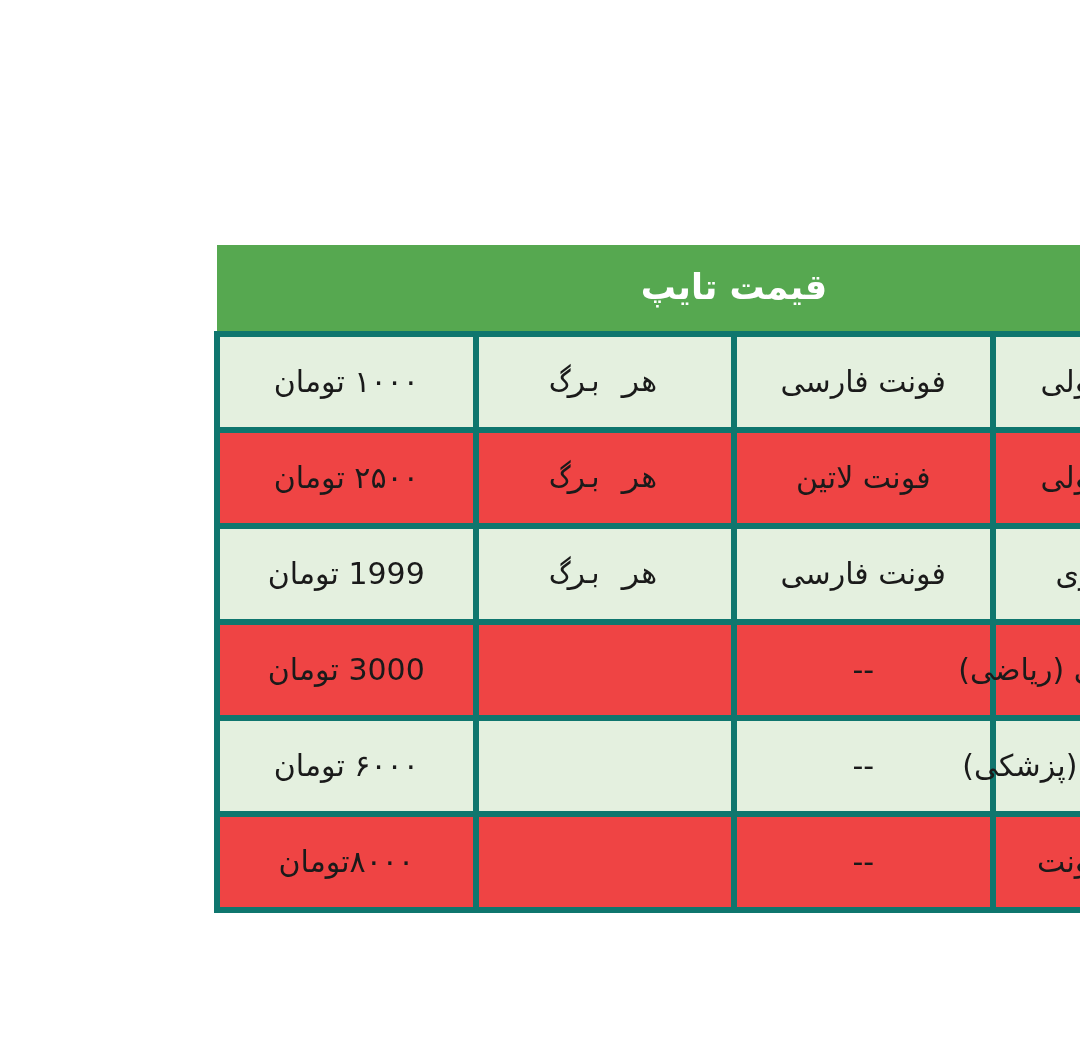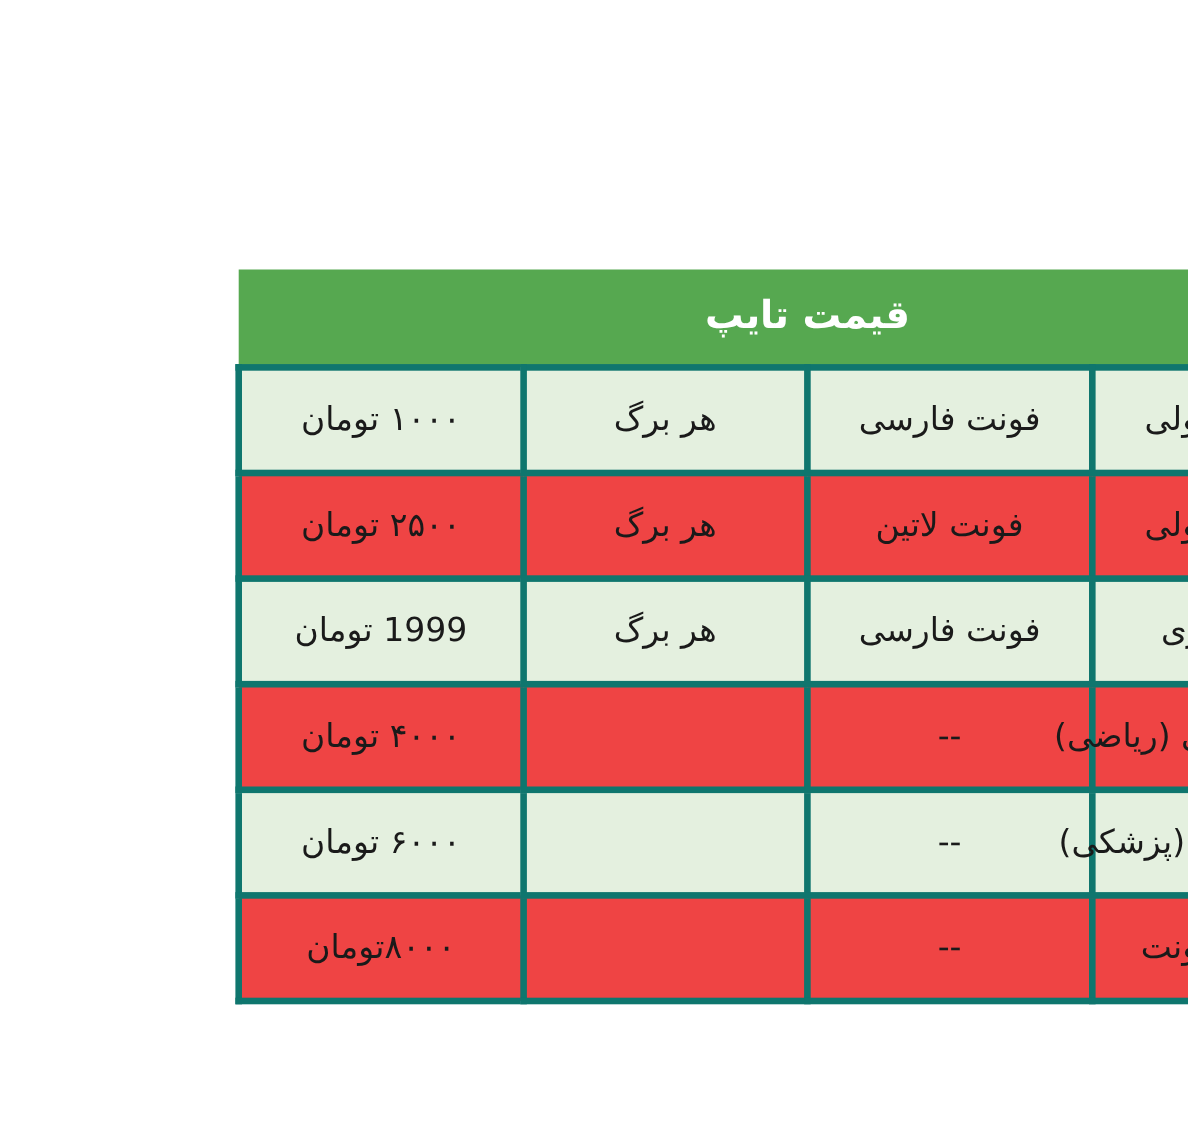--- a/index.html
+++ b/index.html
@@ -67,20 +67,21 @@
 
   td.col-service {
     width: 29%;
     font-weight: normal;
   }
   td.col-font {
     width: 21%;
   }
   td.col-unit {
     width: 20%;
+    font-family: Liberation Mono, monospace;
   }
   td.col-price {
     width: 30%;
   }
 
   td.empty {
     color: transparent;
   }
 </style>
 </head>
@@ -110,21 +111,21 @@
         <tr class="shade">
           <td class="col-service">تایپ فوری</td>
           <td class="col-font">فونت فارسی</td>
           <td class="col-unit">هر برگ</td>
           <td class="col-price">1999 تومان</td>
         </tr>
         <tr class="plain">
           <td class="col-service">تایپ معمولی (ریاضی)</td>
           <td class="col-font">--</td>
           <td class="col-unit empty"></td>
-          <td class="col-price">۴۰۰۰ تومان</td>
+          <td class="col-price">3000 تومان</td>
         </tr>
         <tr class="shade">
           <td class="col-service">تایپ فرمول (پزشکی)</td>
           <td class="col-font">--</td>
           <td class="col-unit empty"></td>
           <td class="col-price">۶۰۰۰ تومان</td>
         </tr>
         <tr class="plain">
           <td class="col-service">طراحی فونت</td>
           <td class="col-font">--</td>

